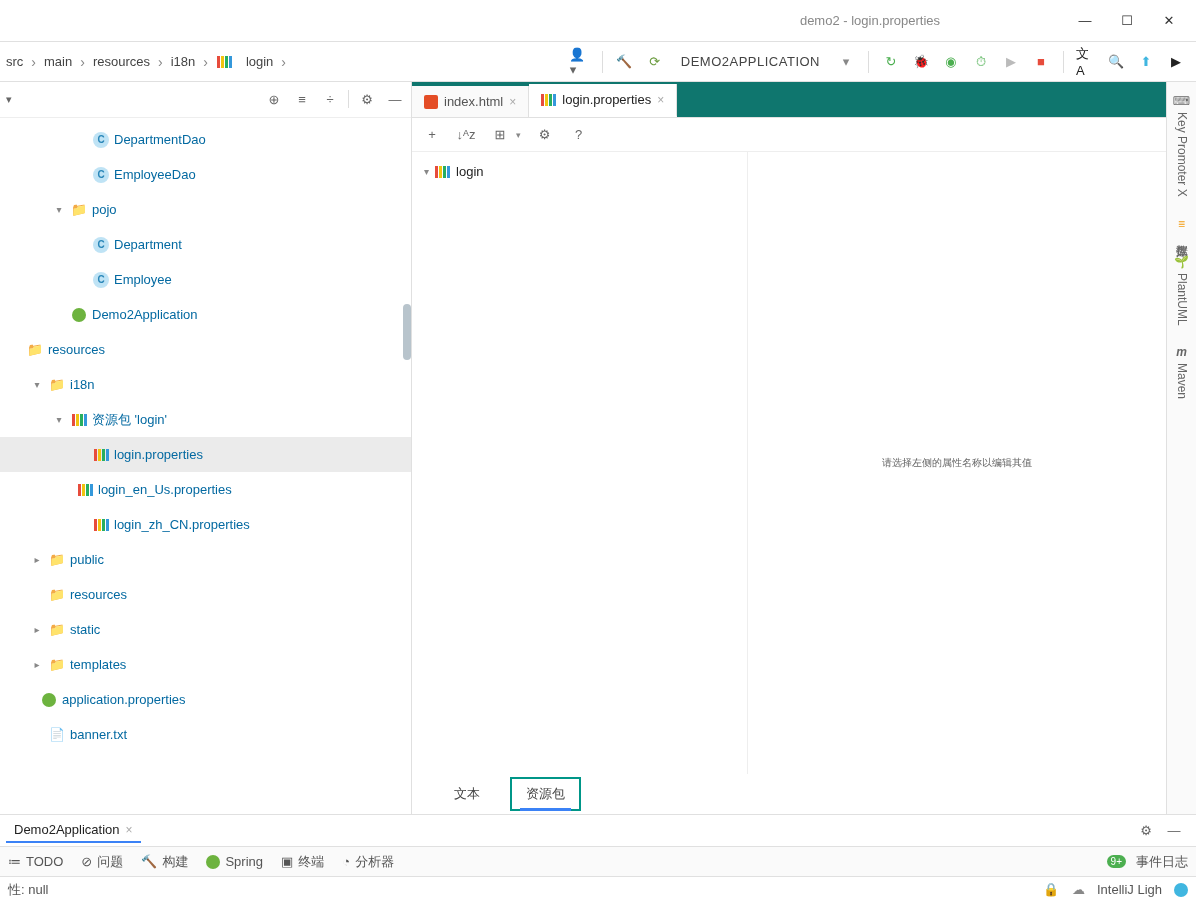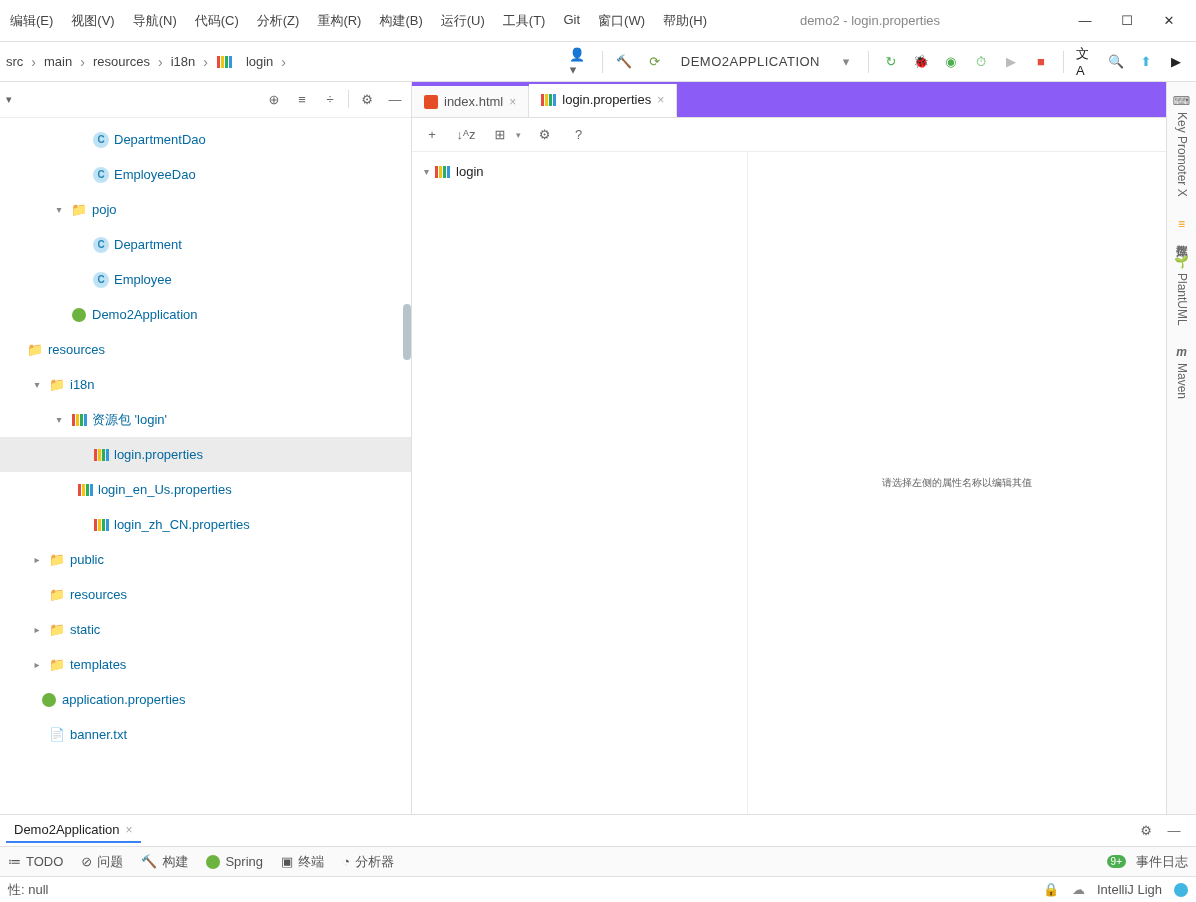--- a/index.html
+++ b/index.html
@@ -30,21 +30,21 @@
 
 .tree { flex: 1; overflow-y: auto; padding-top: 4px; position: relative; }
 .tree-item { display: flex; align-items: center; height: 35px; padding-left: 8px; cursor: pointer; white-space: nowrap; }
 .tree-item.selected { background: #ebebeb; }
 .tree-arrow { width: 14px; text-align: center; color: #888; font-size: 10px; }
 .tree-icon { width: 18px; height: 18px; display: flex; align-items: center; justify-content: center; margin: 0 4px; }
 .tree-label { color: #0369a1; }
 .tree-scroll-thumb { position: absolute; right: 0; width: 8px; height: 56px; background: #b8c4cc; border-radius: 4px; top: 186px; }
 
 .editor-area { flex: 1; display: flex; flex-direction: column; }
-.editor-tabs { height: 36px; display: flex; align-items: flex-end; border-bottom: 1px solid #e0e0e0; background: #8b5cf6; }
+.editor-tabs { height: 36px; display: flex; align-items: flex-end; border-bottom: 1px solid #e0e0e0; background: #0f766e; }
 .editor-tab { display: flex; align-items: center; gap: 6px; padding: 8px 12px; background: #fafafa; color: #555; border-right: 1px solid #e0e0e0; cursor: pointer; }
 .editor-tab.active { background: #fff; border-bottom: 2px solid #fff; color: #222; }
 .tab-close { color: #aaa; font-size: 12px; }
 
 .editor-toolbar { height: 34px; display: flex; align-items: center; gap: 14px; padding: 0 10px; border-bottom: 1px solid #eee; }
 .et-icon { width: 20px; height: 20px; display: flex; align-items: center; justify-content: center; color: #666; }
 .et-dropdown { color: #888; font-size: 9px; margin-left: -8px; }
 
 .editor-split { flex: 1; display: flex; }
 .editor-left { width: 336px; border-right: 1px solid #eee; padding: 8px; }
@@ -82,34 +82,20 @@
 .ico-props .g { background: #27ae60; }
 .ico-props .b { background: #3498db; }
 .ico-spring { width: 14px; height: 14px; border-radius: 50%; background: #6db33f; }
 .ico-html { width: 14px; height: 14px; background: #e44d26; border-radius: 2px; }
 .dot-blue { width: 14px; height: 14px; border-radius: 50%; background: #40b6e0; }
 </style>
 </head>
 <body>
 
 <div class="titlebar">
-  <div class="menubar">
-    <div class="menu-item">编辑(E)</div>
-    <div class="menu-item">视图(V)</div>
-    <div class="menu-item">导航(N)</div>
-    <div class="menu-item">代码(C)</div>
-    <div class="menu-item">分析(Z)</div>
-    <div class="menu-item">重构(R)</div>
-    <div class="menu-item">构建(B)</div>
-    <div class="menu-item">运行(U)</div>
-    <div class="menu-item">工具(T)</div>
-    <div class="menu-item">Git</div>
-    <div class="menu-item">窗口(W)</div>
-    <div class="menu-item">帮助(H)</div>
-  </div>
   <div class="window-title">demo2 - login.properties</div>
   <div class="window-controls">
     <div class="wc">—</div>
     <div class="wc">☐</div>
     <div class="wc">✕</div>
   </div>
 </div>
 
 <div class="toolbar-row">
   <div class="breadcrumb">
@@ -353,20 +339,24 @@
               <span class="r"></span>
               <span class="y"></span>
               <span class="g"></span>
               <span class="b"></span>
             </span>
           <span>login</span>
         </div>
       </div>
       <div class="editor-right">请选择左侧的属性名称以编辑其值</div>
     </div>
+    <div class="editor-bottom-tabs">
+      <div class="ebt">文本</div>
+      <div class="ebt highlighted">资源包</div>
+    </div>
   </div>
 
   <div class="right-bar">
     <div class="rb-item">
         <span class="rb-icon">⌨</span>
         <span>Key Promoter X</span>
       </div>
     <div class="rb-item">
         <span class="rb-icon" style="color:#f39c12">≡</span>
         <span>数据库</span>

